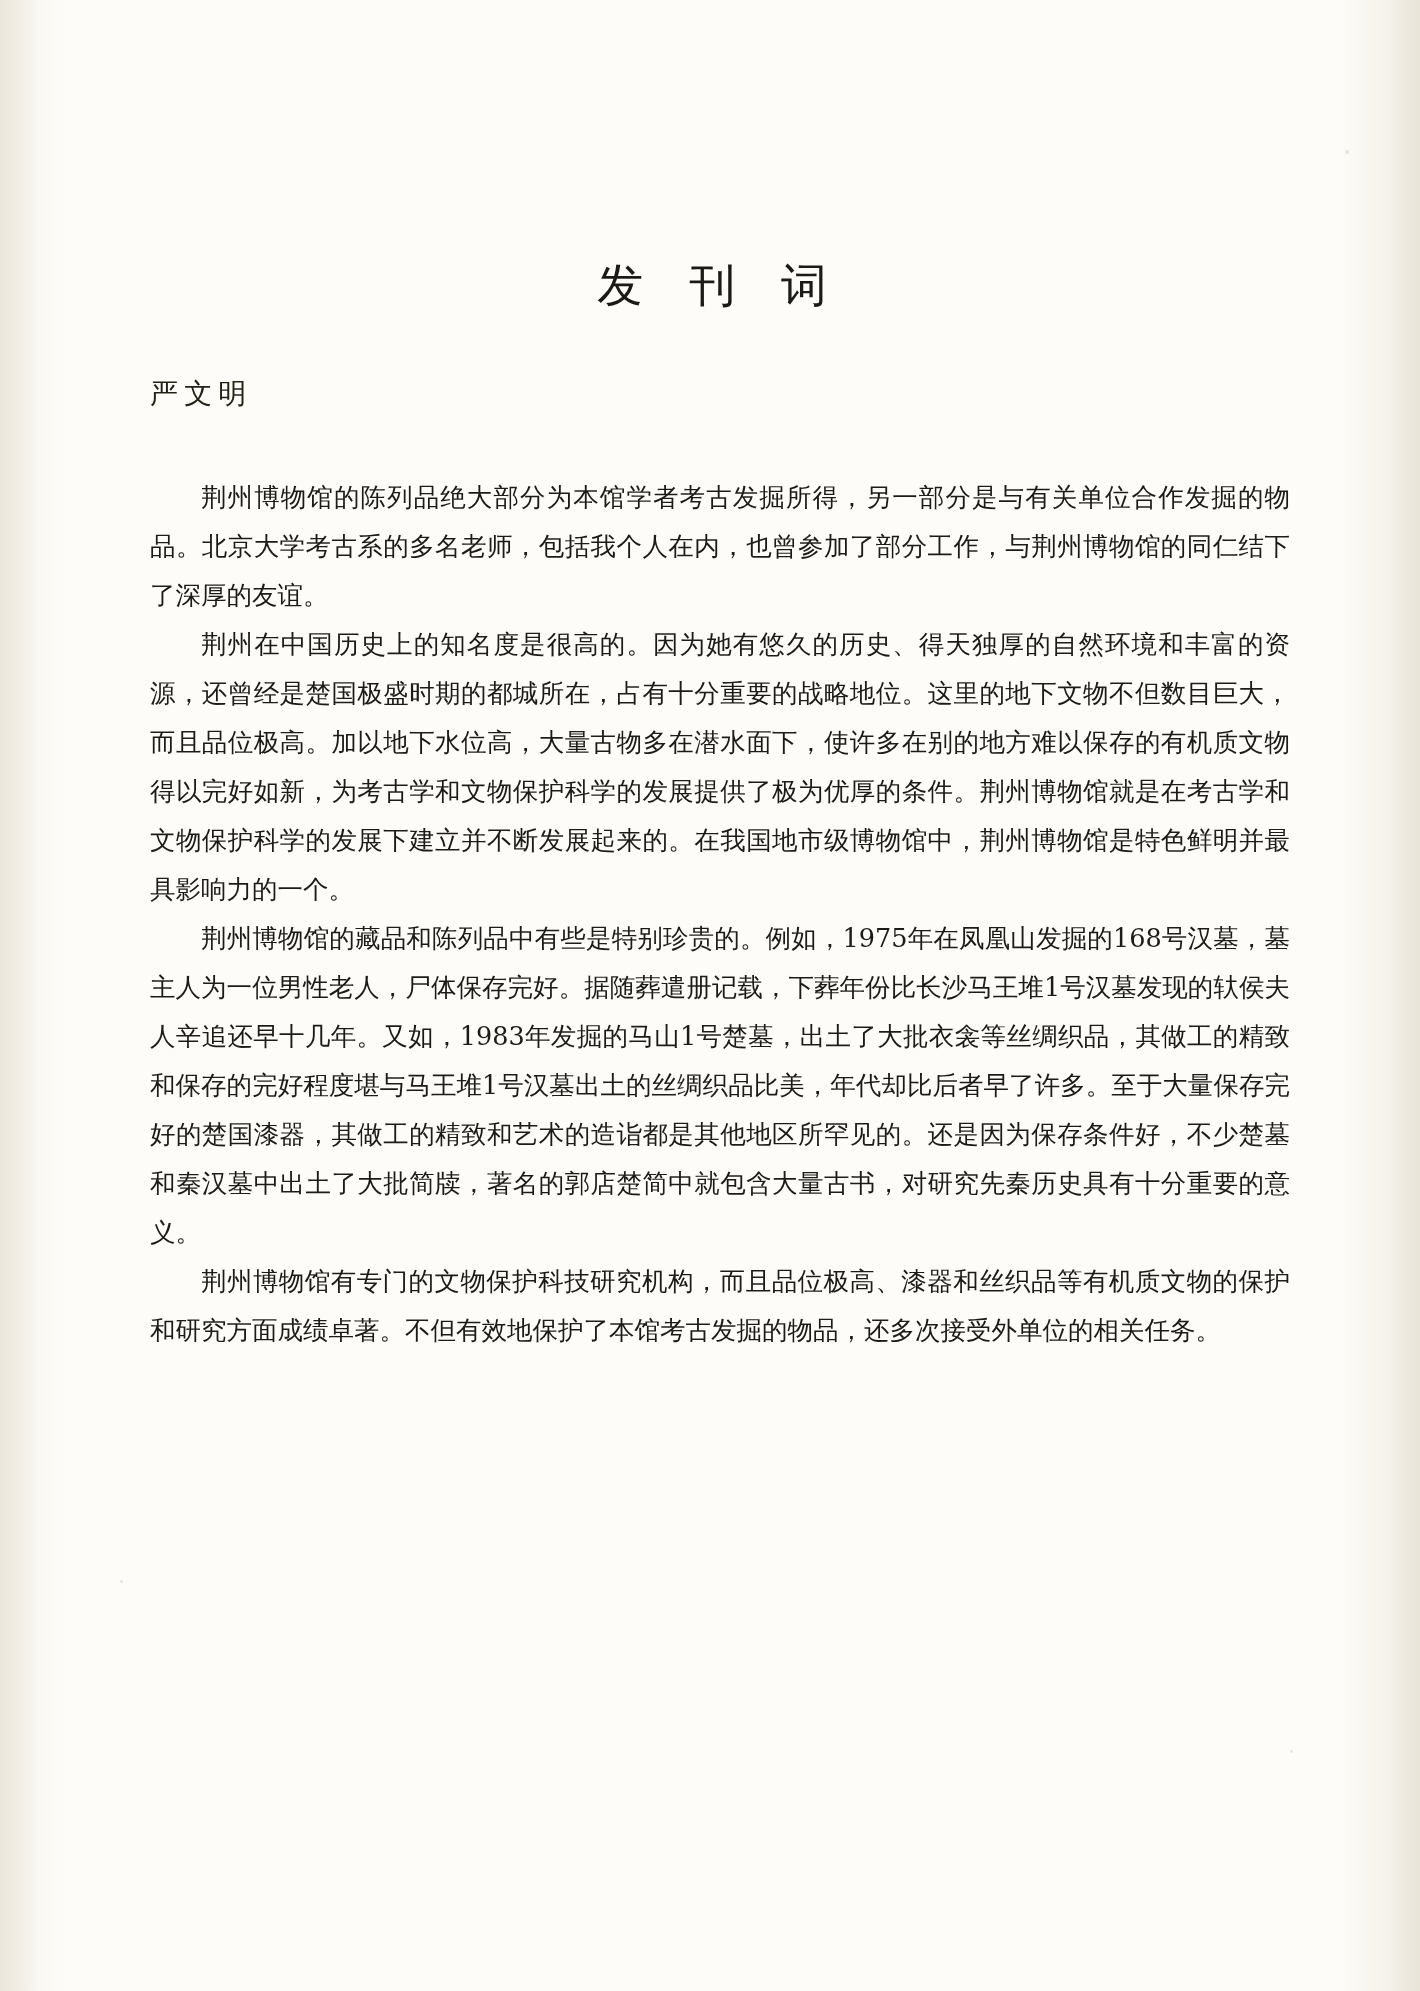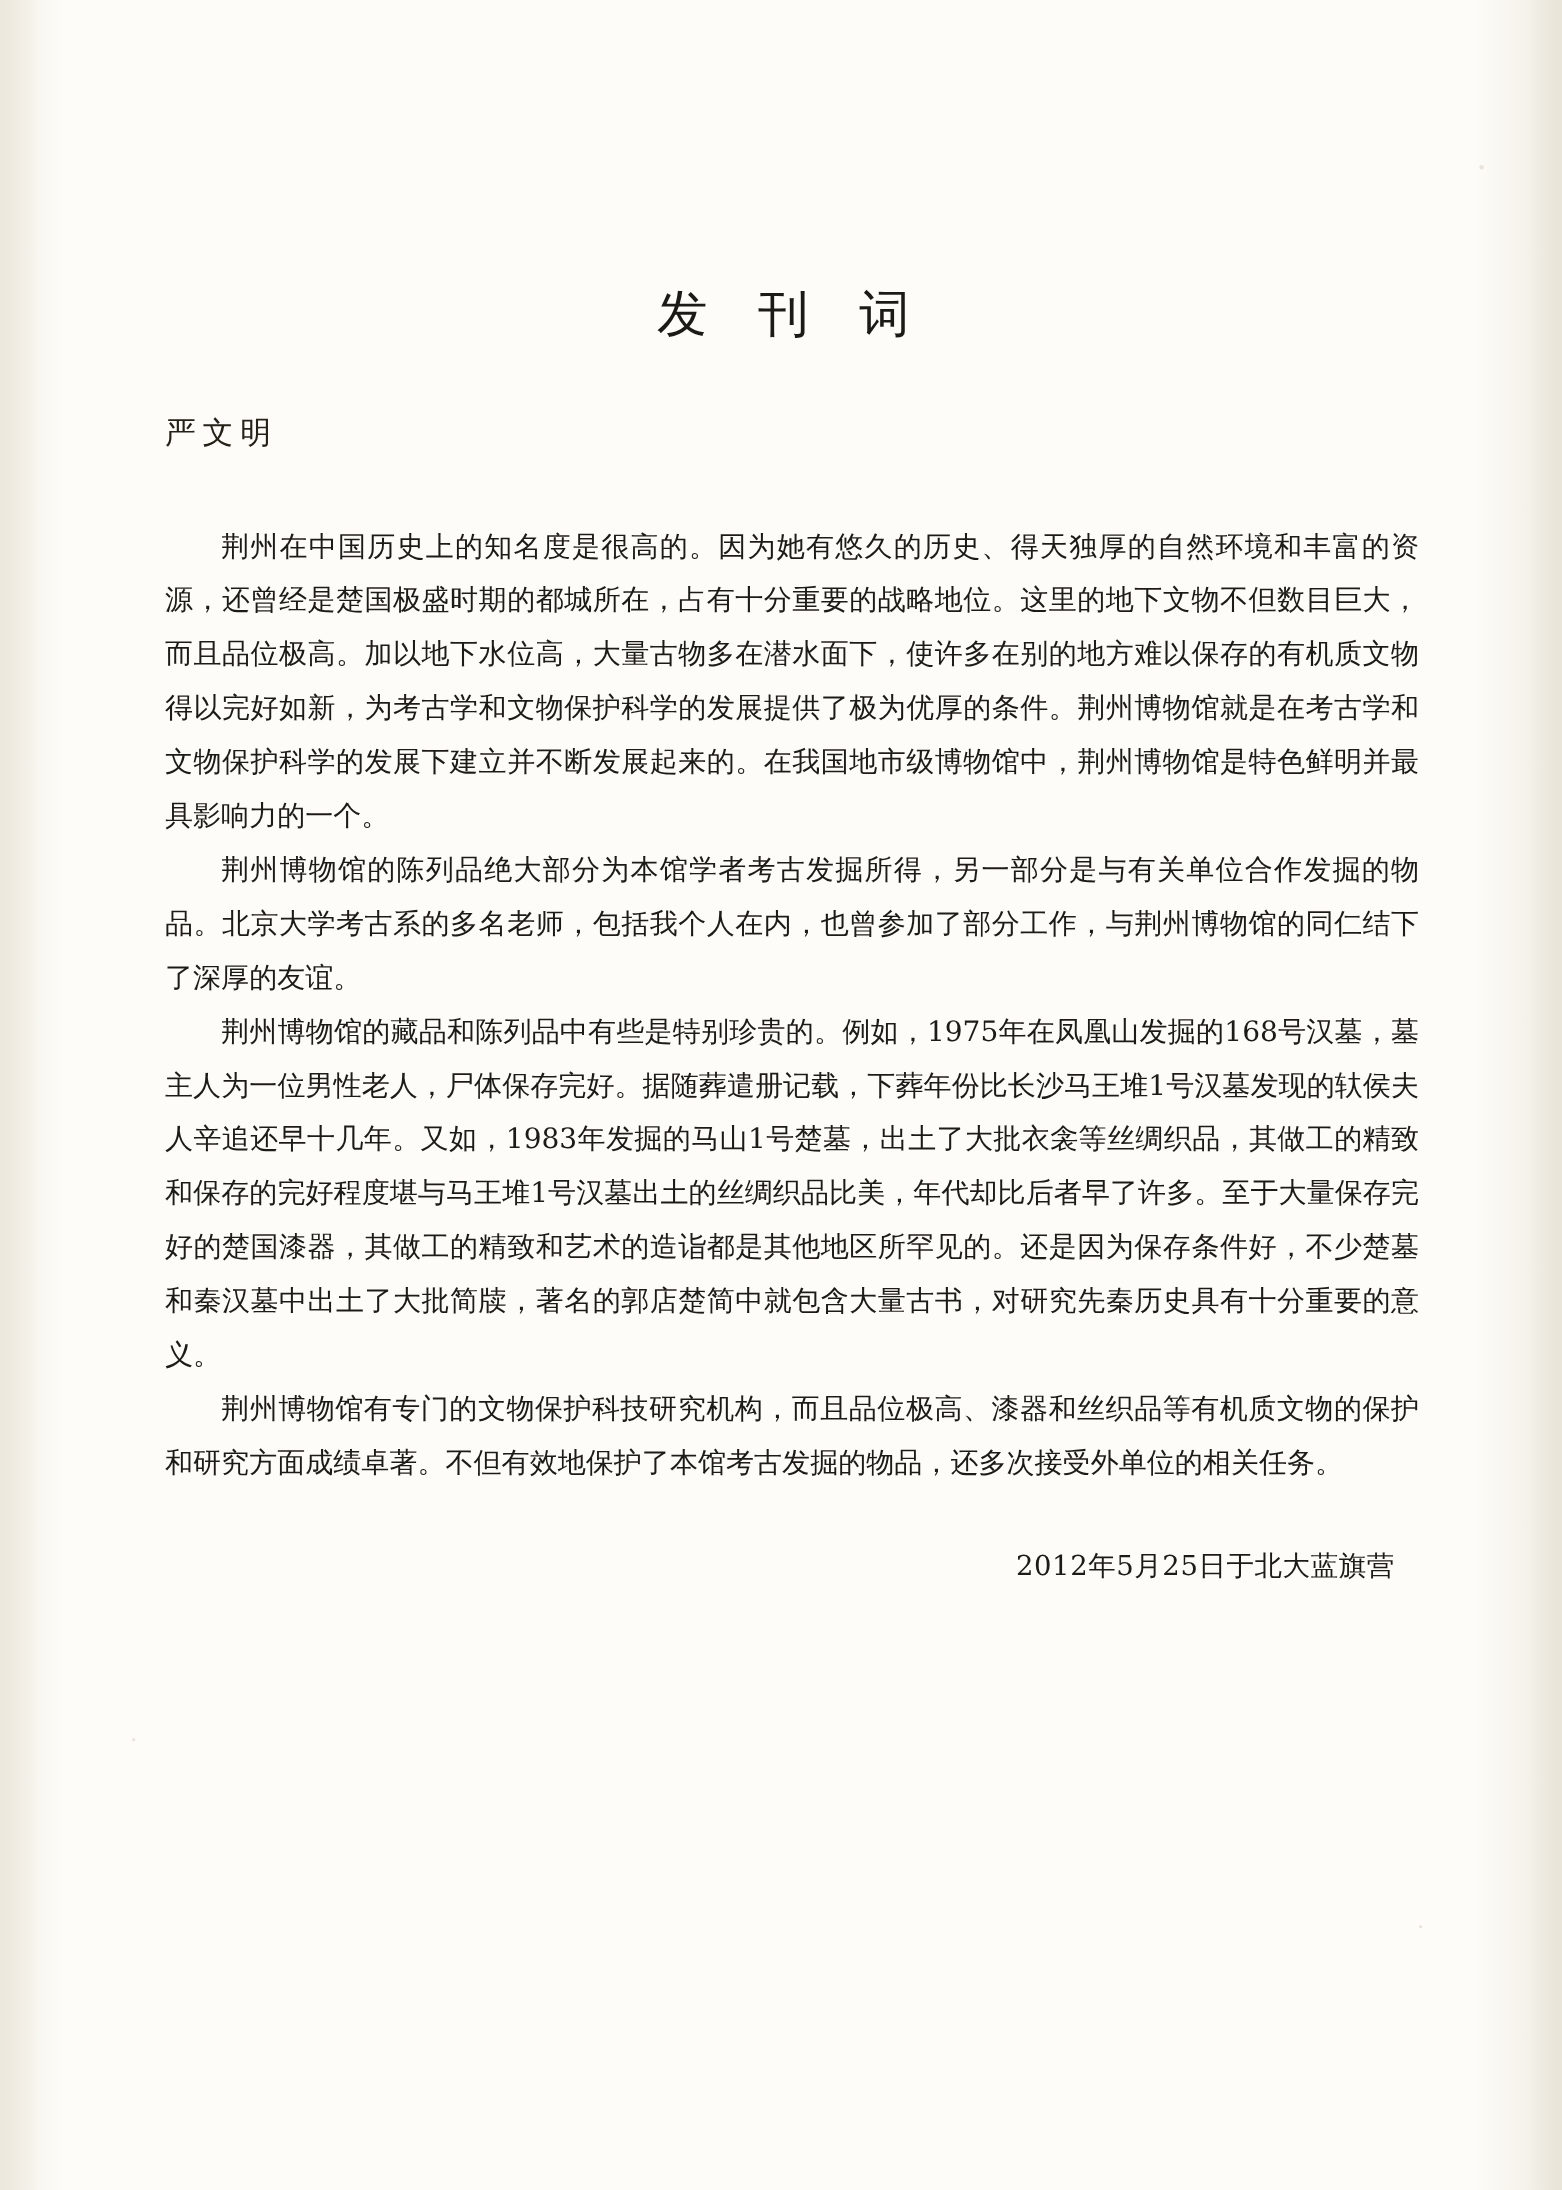--- a/index.html
+++ b/index.html
@@ -107,22 +107,21 @@
   <div class="speck" style="left:120px; top:1580px; width:3px; height:3px;"></div>
   <div class="speck" style="left:1290px; top:1750px; width:3px; height:3px;"></div>
 
   <div class="content">
 
     <h1 class="doc-title">发 刊 词</h1>
 
     <div class="doc-author">严文明</div>
 
     <div class="body-text">
+      <p>荆州博物馆的陈列品绝大部分为本馆学者考古发掘所得，另一部分是与有关单位合作发掘的物品。北京大学考古系的多名老师，包括我个人在内，也曾参加了部分工作，与荆州博物馆的同仁结下了深厚的友谊。</p>
       <p>荆州在中国历史上的知名度是很高的。因为她有悠久的历史、得天独厚的自然环境和丰富的资源，还曾经是楚国极盛时期的都城所在，占有十分重要的战略地位。这里的地下文物不但数目巨大，而且品位极高。加以地下水位高，大量古物多在潜水面下，使许多在别的地方难以保存的有机质文物得以完好如新，为考古学和文物保护科学的发展提供了极为优厚的条件。荆州博物馆就是在考古学和文物保护科学的发展下建立并不断发展起来的。在我国地市级博物馆中，荆州博物馆是特色鲜明并最具影响力的一个。</p>
-      <p>荆州博物馆的陈列品绝大部分为本馆学者考古发掘所得，另一部分是与有关单位合作发掘的物品。北京大学考古系的多名老师，包括我个人在内，也曾参加了部分工作，与荆州博物馆的同仁结下了深厚的友谊。</p>
       <p>荆州博物馆的藏品和陈列品中有些是特别珍贵的。例如，1975年在凤凰山发掘的168号汉墓，墓主人为一位男性老人，尸体保存完好。据随葬遣册记载，下葬年份比长沙马王堆1号汉墓发现的轪侯夫人辛追还早十几年。又如，1983年发掘的马山1号楚墓，出土了大批衣衾等丝绸织品，其做工的精致和保存的完好程度堪与马王堆1号汉墓出土的丝绸织品比美，年代却比后者早了许多。至于大量保存完好的楚国漆器，其做工的精致和艺术的造诣都是其他地区所罕见的。还是因为保存条件好，不少楚墓和秦汉墓中出土了大批简牍，著名的郭店楚简中就包含大量古书，对研究先秦历史具有十分重要的意义。</p>
       <p>荆州博物馆有专门的文物保护科技研究机构，而且品位极高、漆器和丝织品等有机质文物的保护和研究方面成绩卓著。不但有效地保护了本馆考古发掘的物品，还多次接受外单位的相关任务。</p>
     </div>
 
-    <div class="signature">2012年5月25日于北大蓝旗营</div>
 
   </div>
 </div>
 
 </body></html>

